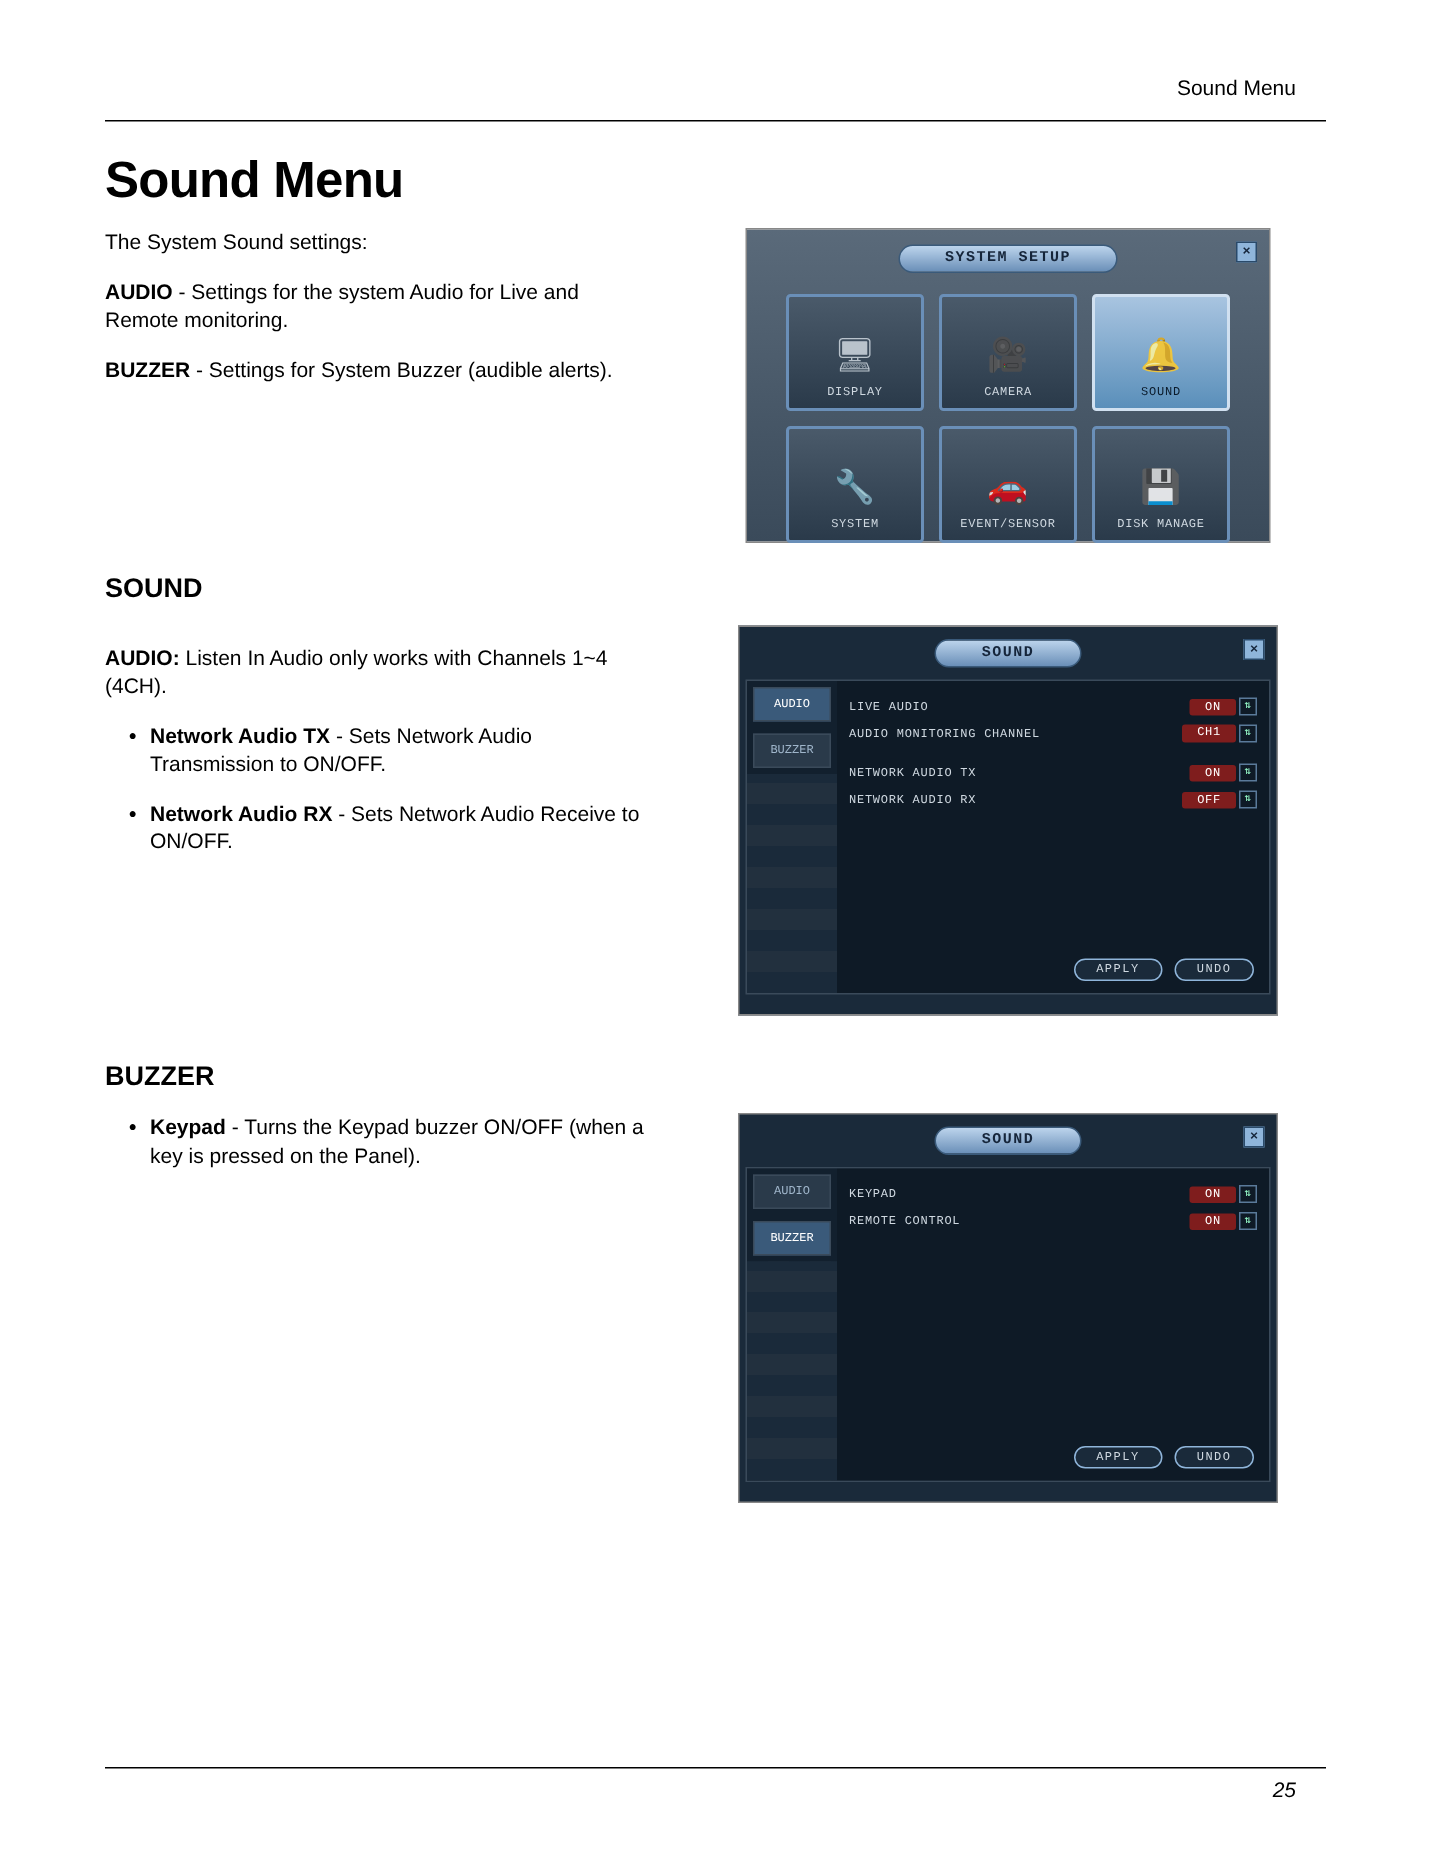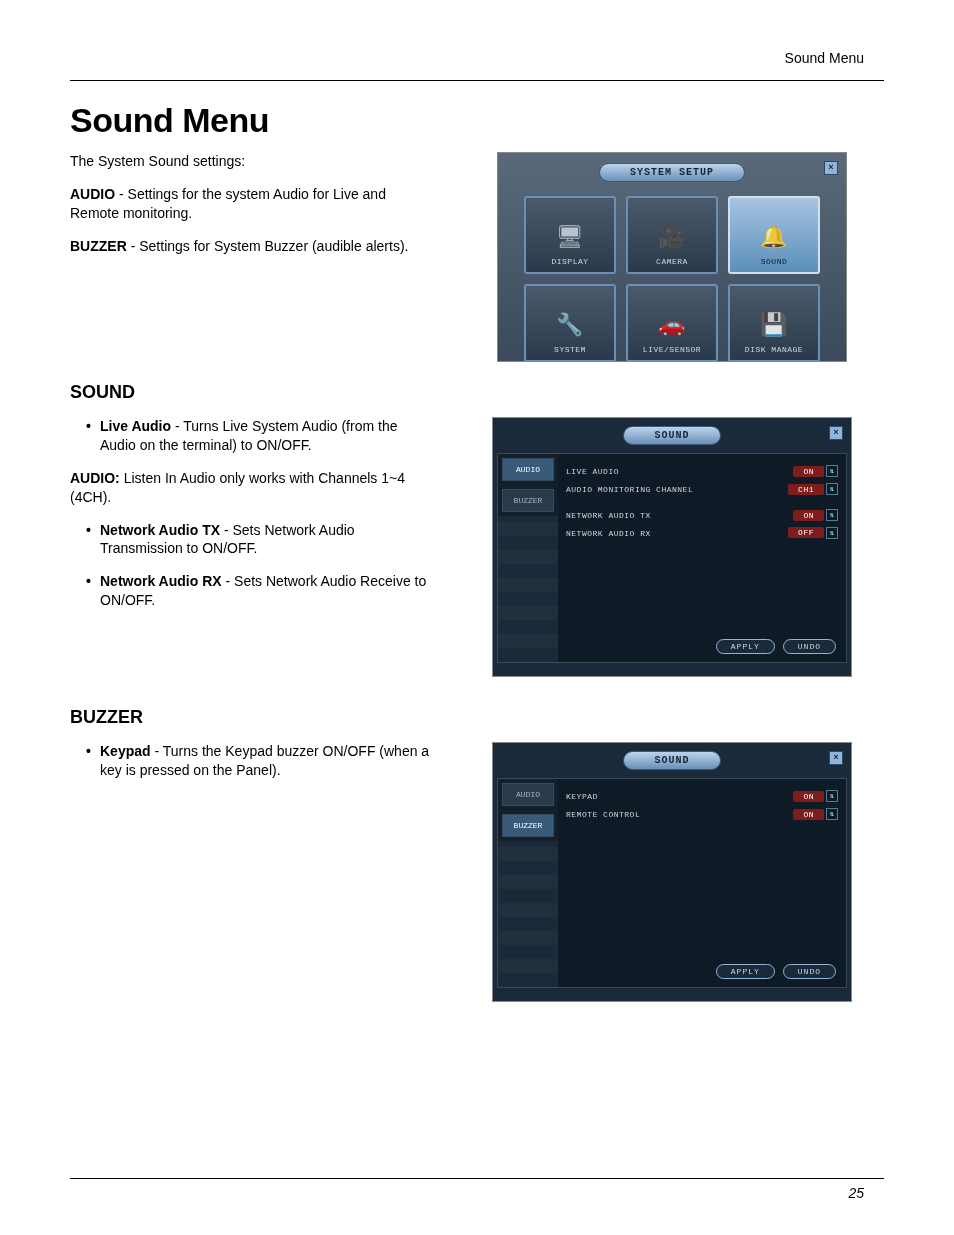--- a/index.html
+++ b/index.html
@@ -260,36 +260,35 @@
         <div class="tile active">
             <span class="ico">🔔</span>
             <span>SOUND</span>
           </div>
         <div class="tile">
             <span class="ico">🔧</span>
             <span>SYSTEM</span>
           </div>
         <div class="tile">
             <span class="ico">🚗</span>
-            <span>LIVE/SENSOR</span>
+            <span>EVENT/SENSOR</span>
           </div>
         <div class="tile">
             <span class="ico">💾</span>
             <span>DISK MANAGE</span>
           </div>
       </div>
     </div>
   </div>
 </div>
 
 <h3 class="section-h">SOUND</h3>
 <div class="two-col">
   <div class="left">
     <ul class="bullets">
-      <li><b>Live Audio</b><span> - Turns Live System Audio (from the Audio on the terminal) to ON/OFF.</span></li>
     </ul>
     <p><b>AUDIO:</b><span> Listen In Audio only works with Channels 1~4 (4CH).</span></p>
     <ul class="bullets">
       <li><b>Network Audio TX</b><span> - Sets Network Audio Transmission to ON/OFF.</span></li>
       <li><b>Network Audio RX</b><span> - Sets Network Audio Receive to ON/OFF.</span></li>
     </ul>
   </div>
   <div class="right">
     <div class="shot shot2">
       <div class="close-x">×</div>
@@ -303,36 +302,36 @@
         <div class="panel-main">
           <div class="opt-row">
             <span>LIVE AUDIO</span>
             <span style="display:flex;align-items:center">
                 <span class="opt-val">ON</span>
                 <span class="opt-spin">⇅</span>
               </span>
           </div>
           <div class="opt-row">
             <span>AUDIO MONITORING CHANNEL</span>
-            <span style="display:flex;align-items:center">
+            <span style="display:flex;">
                 <span class="opt-val">CH1</span>
                 <span class="opt-spin">⇅</span>
               </span>
           </div>
           <div style="height:8px"></div>
           <div class="opt-row">
             <span>NETWORK AUDIO TX</span>
             <span style="display:flex;align-items:center">
                 <span class="opt-val">ON</span>
                 <span class="opt-spin">⇅</span>
               </span>
           </div>
           <div class="opt-row">
             <span>NETWORK AUDIO RX</span>
-            <span style="display:flex;align-items:flex-start">
+            <span style="display:flex;align-items:center">
                 <span class="opt-val">OFF</span>
                 <span class="opt-spin">⇅</span>
               </span>
           </div>
           <div class="panel-buttons">
             <div class="pill-btn">APPLY</div>
             <div class="pill-btn">UNDO</div>
           </div>
         </div>
       </div>

